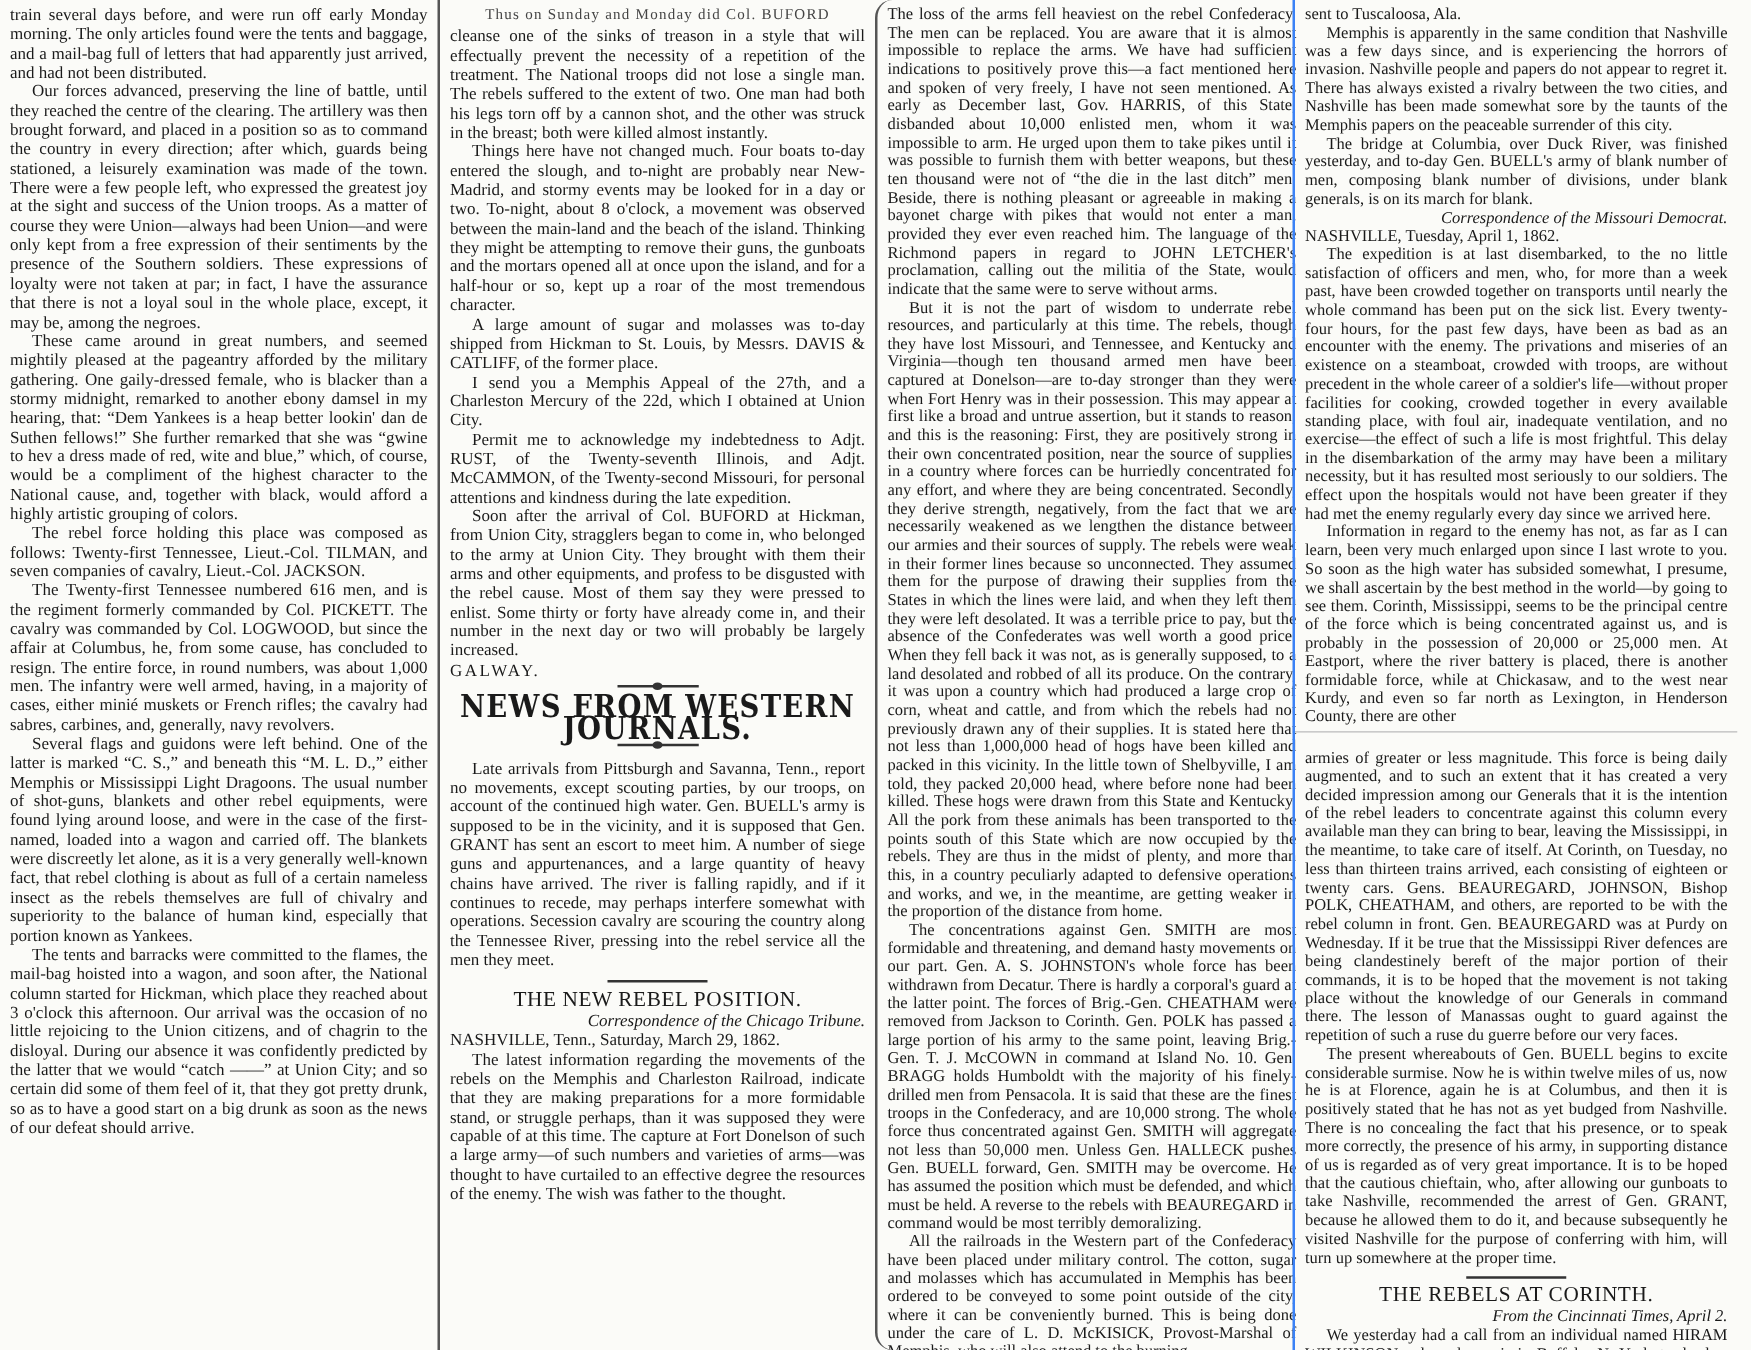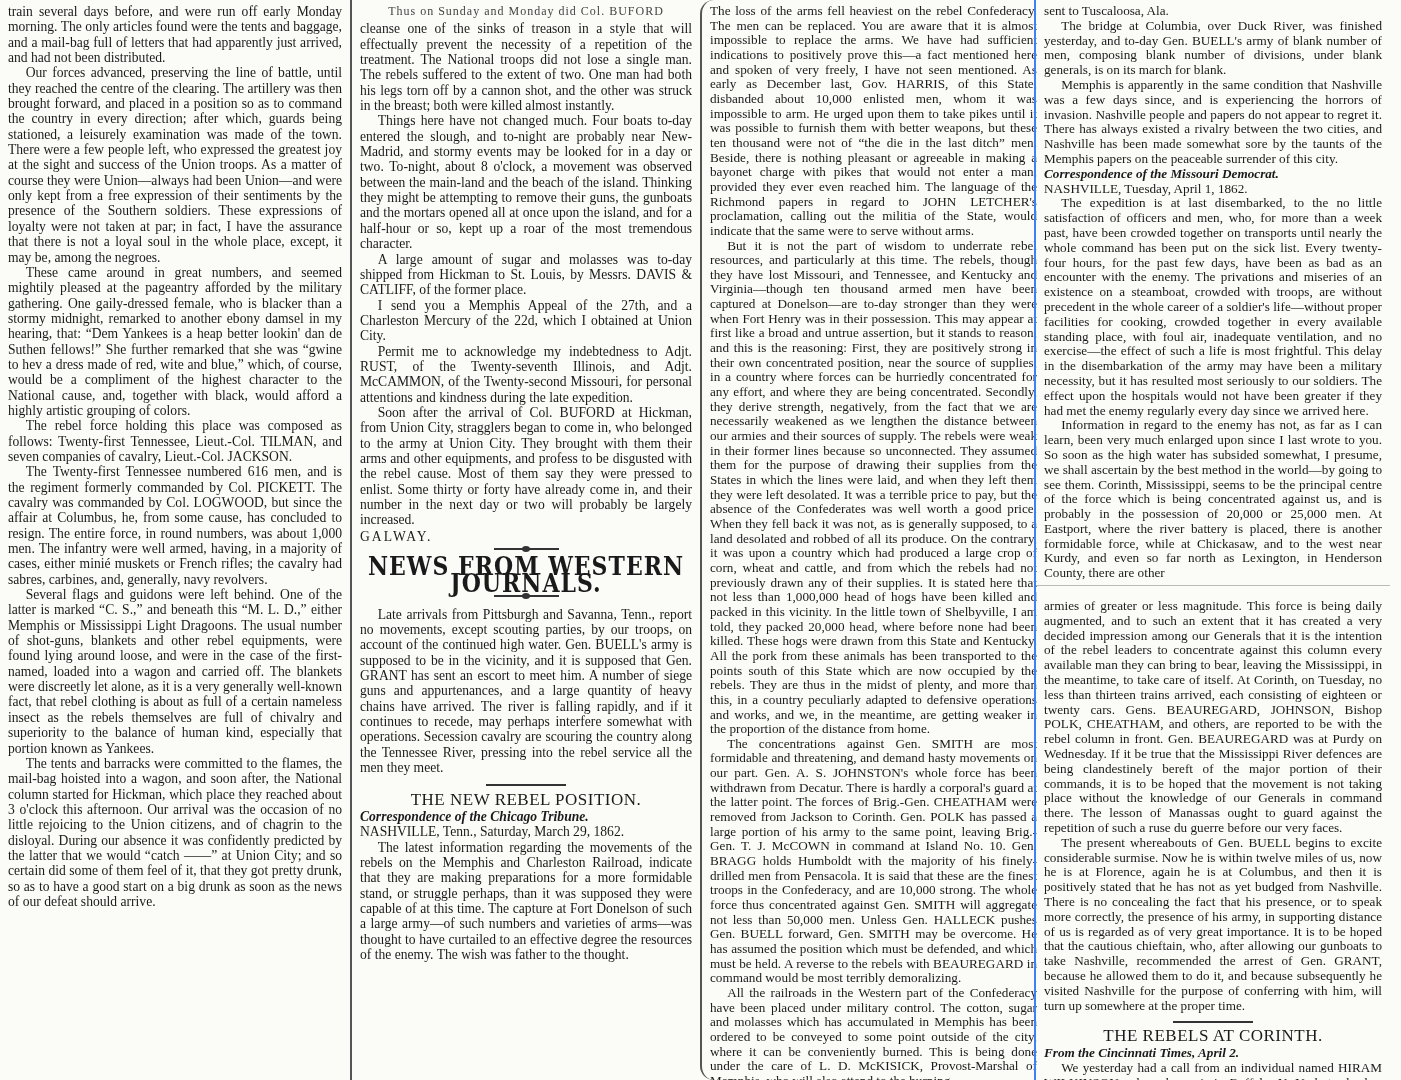--- a/index.html
+++ b/index.html
@@ -26,21 +26,21 @@
   .rule-ornament { width:65px; height:2px; background:#333; margin:4px auto 10px auto; position:relative; }
   .rule-ornament:after { content:""; position:absolute; left:28px; top:-2px; width:8px; height:6px; background:#333; border-radius:50%; }
   .headline-big {
     font-family:"DejaVu Serif","Liberation Serif",serif; font-weight:bold;
     font-size:22px; letter-spacing:1px; text-align:center; margin:6px 0 4px 0;
     transform:scaleY(1.15); text-indent:0;
   }
   .headline-sub {
     text-align:center; font-size:17px; letter-spacing:0.5px; margin:2px 0 2px 0; text-indent:0;
   }
-  .dateline-ital { text-align:left; font-style:italic; font-weight:bold; text-indent:0; }
+  .dateline-ital { text-align:right; font-style:italic; font-weight:normal; text-indent:0; }
   .dateline { text-align:left; padding-right:24px; text-indent:0; }
   .gap { height:9px; border-top:1px solid #bbb; margin:4px -8px 4px -8px; }
 </style>
 </head>
 <body>
 
 <div class="page">
 
   <div class="col c1">
     <p class="noindent">train several days before, and were run off early Monday morning. The only articles found were the tents and baggage, and a mail-bag full of letters that had apparently just arrived, and had not been distributed.</p>
@@ -75,22 +75,22 @@
   <div class="col c3">
     <p class="noindent">The loss of the arms fell heaviest on the rebel Confederacy. The men can be replaced. You are aware that it is almost impossible to replace the arms. We have had sufficient indications to positively prove this—a fact mentioned here and spoken of very freely, I have not seen mentioned. As early as December last, Gov. HARRIS, of this State, disbanded about 10,000 enlisted men, whom it was impossible to arm. He urged upon them to take pikes until it was possible to furnish them with better weapons, but these ten thousand were not of “the die in the last ditch” men. Beside, there is nothing pleasant or agreeable in making a bayonet charge with pikes that would not enter a man, provided they ever even reached him. The language of the Richmond papers in regard to JOHN LETCHER's proclamation, calling out the militia of the State, would indicate that the same were to serve without arms.</p>
     <p>But it is not the part of wisdom to underrate rebel resources, and particularly at this time. The rebels, though they have lost Missouri, and Tennessee, and Kentucky and Virginia—though ten thousand armed men have been captured at Donelson—are to-day stronger than they were when Fort Henry was in their possession. This may appear at first like a broad and untrue assertion, but it stands to reason, and this is the reasoning: First, they are positively strong in their own concentrated position, near the source of supplies, in a country where forces can be hurriedly concentrated for any effort, and where they are being concentrated. Secondly, they derive strength, negatively, from the fact that we are necessarily weakened as we lengthen the distance between our armies and their sources of supply. The rebels were weak in their former lines because so unconnected. They assumed them for the purpose of drawing their supplies from the States in which the lines were laid, and when they left them they were left desolated. It was a terrible price to pay, but the absence of the Confederates was well worth a good price. When they fell back it was not, as is generally supposed, to a land desolated and robbed of all its produce. On the contrary, it was upon a country which had produced a large crop of corn, wheat and cattle, and from which the rebels had not previously drawn any of their supplies. It is stated here that not less than 1,000,000 head of hogs have been killed and packed in this vicinity. In the little town of Shelbyville, I am told, they packed 20,000 head, where before none had been killed. These hogs were drawn from this State and Kentucky. All the pork from these animals has been transported to the points south of this State which are now occupied by the rebels. They are thus in the midst of plenty, and more than this, in a country peculiarly adapted to defensive operations and works, and we, in the meantime, are getting weaker in the proportion of the distance from home.</p>
     <p>The concentrations against Gen. SMITH are most formidable and threatening, and demand hasty movements on our part. Gen. A. S. JOHNSTON's whole force has been withdrawn from Decatur. There is hardly a corporal's guard at the latter point. The forces of Brig.-Gen. CHEATHAM were removed from Jackson to Corinth. Gen. POLK has passed a large portion of his army to the same point, leaving Brig.-Gen. T. J. McCOWN in command at Island No. 10. Gen. BRAGG holds Humboldt with the majority of his finely-drilled men from Pensacola. It is said that these are the finest troops in the Confederacy, and are 10,000 strong. The whole force thus concentrated against Gen. SMITH will aggregate not less than 50,000 men. Unless Gen. HALLECK pushes Gen. BUELL forward, Gen. SMITH may be overcome. He has assumed the position which must be defended, and which must be held. A reverse to the rebels with BEAUREGARD in command would be most terribly demoralizing.</p>
     <p>All the railroads in the Western part of the Confederacy have been placed under military control. The cotton, sugar and molasses which has accumulated in Memphis has been ordered to be conveyed to some point outside of the city, where it can be conveniently burned. This is being done under the care of L. D. McKISICK, Provost-Marshal of Memphis, who will also attend to the burning.</p>
 
   </div>
 
   <div class="col c4">
     <p class="noindent">sent to Tuscaloosa, Ala.</p>
+    <p>Memphis is apparently in the same condition that Nashville was a few days since, and is experiencing the horrors of invasion. Nashville people and papers do not appear to regret it. There has always existed a rivalry between the two cities, and Nashville has been made somewhat sore by the taunts of the Memphis papers on the peaceable surrender of this city.</p>
     <p>The bridge at Columbia, over Duck River, was finished yesterday, and to-day Gen. BUELL's army of blank number of men, composing blank number of divisions, under blank generals, is on its march for blank.</p>
-    <p>Memphis is apparently in the same condition that Nashville was a few days since, and is experiencing the horrors of invasion. Nashville people and papers do not appear to regret it. There has always existed a rivalry between the two cities, and Nashville has been made somewhat sore by the taunts of the Memphis papers on the peaceable surrender of this city.</p>
     <p class="dateline-ital">Correspondence of the Missouri Democrat.</p>
     <p class="dateline">NASHVILLE, Tuesday, April 1, 1862.</p>
     <p>The expedition is at last disembarked, to the no little satisfaction of officers and men, who, for more than a week past, have been crowded together on transports until nearly the whole command has been put on the sick list. Every twenty-four hours, for the past few days, have been as bad as an encounter with the enemy. The privations and miseries of an existence on a steamboat, crowded with troops, are without precedent in the whole career of a soldier's life—without proper facilities for cooking, crowded together in every available standing place, with foul air, inadequate ventilation, and no exercise—the effect of such a life is most frightful. This delay in the disembarkation of the army may have been a military necessity, but it has resulted most seriously to our soldiers. The effect upon the hospitals would not have been greater if they had met the enemy regularly every day since we arrived here.</p>
     <p>Information in regard to the enemy has not, as far as I can learn, been very much enlarged upon since I last wrote to you. So soon as the high water has subsided somewhat, I presume, we shall ascertain by the best method in the world—by going to see them. Corinth, Mississippi, seems to be the principal centre of the force which is being concentrated against us, and is probably in the possession of 20,000 or 25,000 men. At Eastport, where the river battery is placed, there is another formidable force, while at Chickasaw, and to the west near Kurdy, and even so far north as Lexington, in Henderson County, there are other</p>
     <div class="gap"></div>
     <p class="noindent">armies of greater or less magnitude. This force is being daily augmented, and to such an extent that it has created a very decided impression among our Generals that it is the intention of the rebel leaders to concentrate against this column every available man they can bring to bear, leaving the Mississippi, in the meantime, to take care of itself. At Corinth, on Tuesday, no less than thirteen trains arrived, each consisting of eighteen or twenty cars. Gens. BEAUREGARD, JOHNSON, Bishop POLK, CHEATHAM, and others, are reported to be with the rebel column in front. Gen. BEAUREGARD was at Purdy on Wednesday. If it be true that the Mississippi River defences are being clandestinely bereft of the major portion of their commands, it is to be hoped that the movement is not taking place without the knowledge of our Generals in command there. The lesson of Manassas ought to guard against the repetition of such a ruse du guerre before our very faces.</p>
     <p>The present whereabouts of Gen. BUELL begins to excite considerable surmise. Now he is within twelve miles of us, now he is at Florence, again he is at Columbus, and then it is positively stated that he has not as yet budged from Nashville. There is no concealing the fact that his presence, or to speak more correctly, the presence of his army, in supporting distance of us is regarded as of very great importance. It is to be hoped that the cautious chieftain, who, after allowing our gunboats to take Nashville, recommended the arrest of Gen. GRANT, because he allowed them to do it, and because subsequently he visited Nashville for the purpose of conferring with him, will turn up somewhere at the proper time.</p>
     <div class="rule-short"></div>
     <p class="headline-sub">THE REBELS AT CORINTH.</p>
     <p class="dateline-ital">From the Cincinnati Times, April 2.</p>

